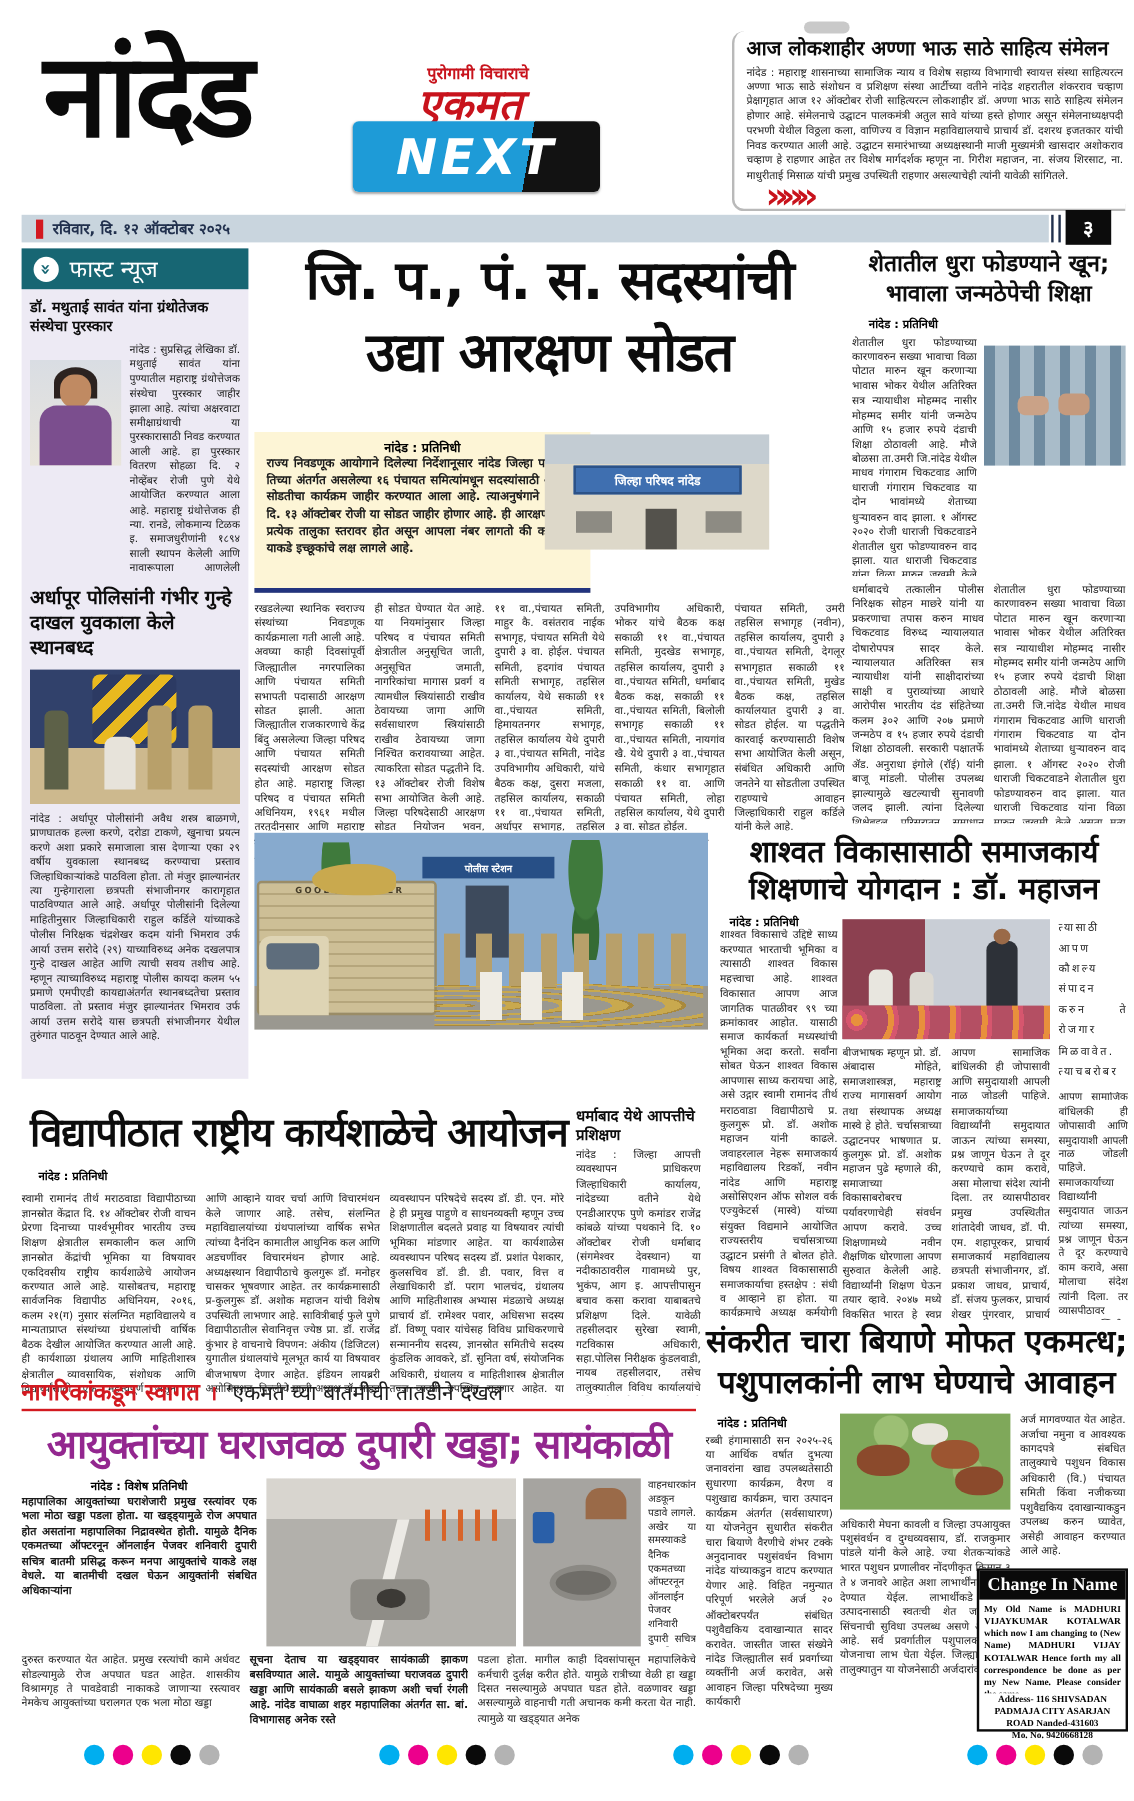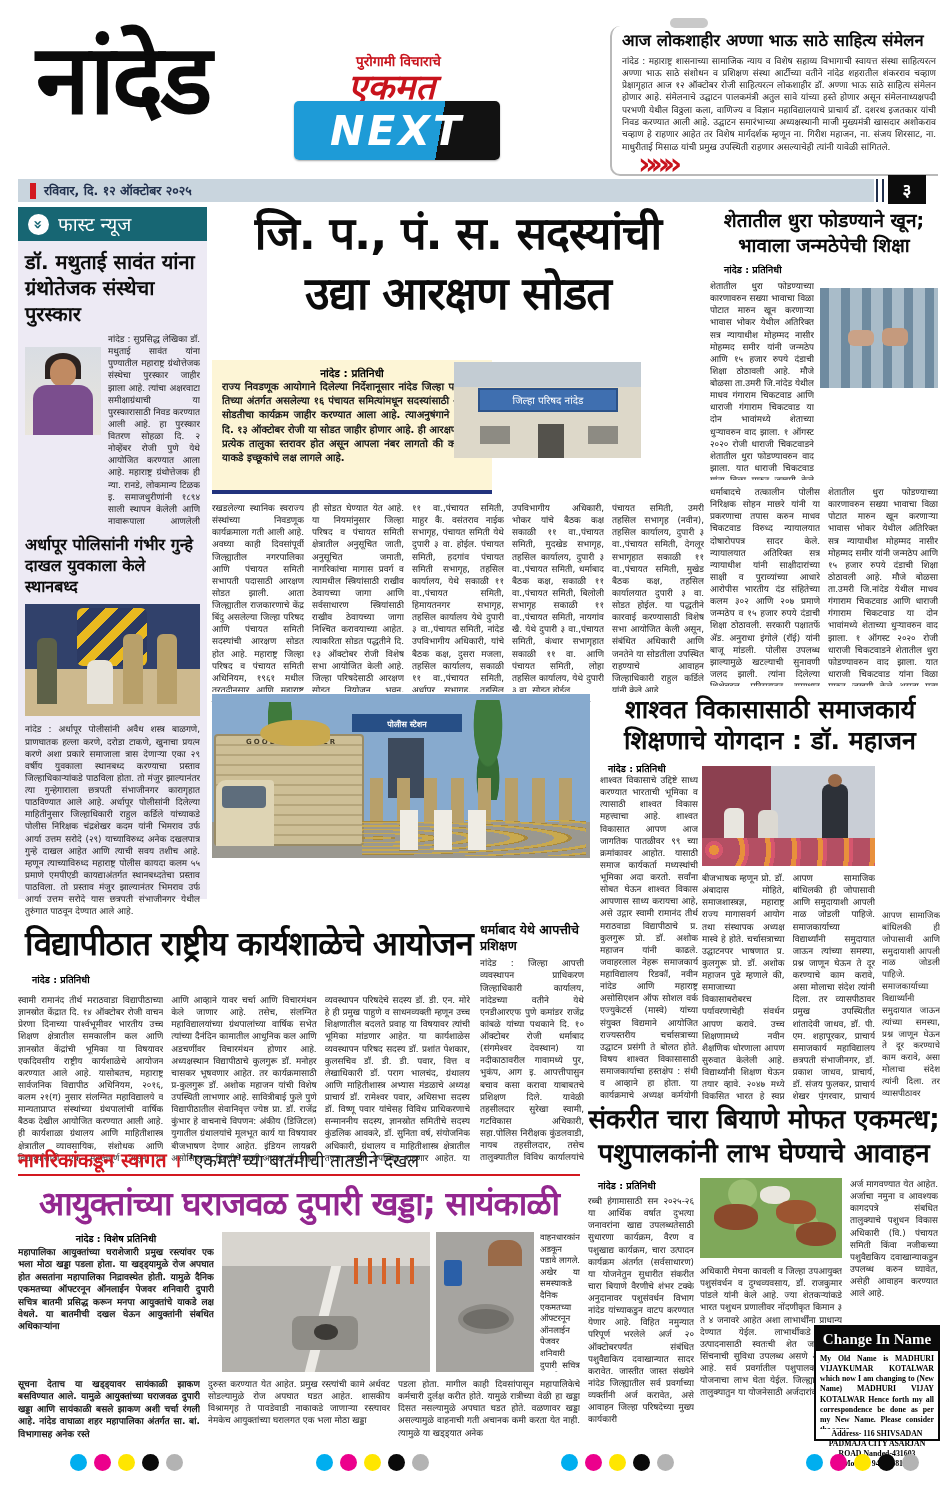--- a/index.html
+++ b/index.html
@@ -48,21 +48,21 @@
   <div class="abs" style="left:876px;top:179px;width:8px;height:23px;border-left:2px solid #21304d;border-right:2px solid #21304d"></div>
   <div class="abs" style="left:888px;top:175px;width:38px;height:29px;background:#0c0c0c;color:#fff;display:flex;align-items:center;justify-content:center;font-weight:bold;font-size:17px">३</div>
 
   <div class="abs" style="left:18px;top:207px;width:189px;height:692px;background:#edeaf4;padding:0 7px">
     <div style="margin:0 -7px;height:34px;background:#176673;display:flex;align-items:center;gap:9px;padding-left:10px">
       <span style="width:21px;height:21px;border-radius:50%;background:#fff;color:#176673;display:flex;align-items:center;justify-content:center;font-weight:bold;font-size:15px;transform:rotate(90deg)">»</span>
       <span style="color:#fff;font-weight:normal;font-size:19px">फास्ट न्यूज</span>
     </div>
 
     <div style="padding-top:8px">
-      <div class="hl" style="font-size:20px;line-height:1.3">डॉ. मथुताई सावंत यांना ग्रंथोतेजक संस्थेचा पुरस्कार</div>
+      <div class="hl" style="font-size:12px;line-height:1.3">डॉ. मथुताई सावंत यांना ग्रंथोतेजक संस्थेचा पुरस्कार</div>
       <div style="margin-top:6px;overflow:hidden;height:192px">
         <div class="ph" style="position:relative;float:left;width:76px;height:88px;margin:14px 7px 3px 0;background:linear-gradient(#d9dde3,#e9e5dc)">
           <div class="abs" style="left:20px;top:6px;width:36px;height:26px;background:#2c2320;border-radius:50% 50% 0 0"></div>
           <div class="abs" style="left:25px;top:12px;width:26px;height:28px;background:#c08a62;border-radius:45%"></div>
           <div class="abs" style="left:8px;top:38px;width:60px;height:50px;background:#7b4e8e;border-radius:14px 14px 0 0"></div>
         </div>
         <div class="bt j" style="font-size:8.8px">नांदेड : सुप्रसिद्ध लेखिका डॉ. मथुताई सावंत यांना पुण्यातील महाराष्ट्र ग्रंथोत्तेजक संस्थेचा पुरस्कार जाहीर झाला आहे. त्यांचा अक्षरवाटा समीक्षाग्रंथाची या पुरस्कारासाठी निवड करण्यात आली आहे. हा पुरस्कार वितरण सोहळा दि. २ नोव्हेंबर रोजी पुणे येथे आयोजित करण्यात आला आहे. महाराष्ट्र ग्रंथोत्तेजक ही न्या. रानडे, लोकमान्य टिळक इ. समाजधुरीणांनी १८९४ साली स्थापन केलेली आणि नावारूपाला आणलेली ध्येयवादी संस्था आहे. पूर्वी ह्या संस्थेचे नाव डेक्कन व्हर्नाक्युलर ट्रान्सलेशन सोसायटी असे होते. १३१ वर्षांची उज्ज्वल परंपरा लाभलेल्या ह्या संस्थेचा पुरस्कार अतिशय प्रतिष्ठेचा मानला जातो. ही संस्था फक्त संशोधनपर आणि वैचारिक ग्रंथांनाच पुरस्कार देऊन गौरविते.</div>
       </div>
     </div>
 
@@ -83,21 +83,21 @@
     <div class="hl center" style="font-size:45px;line-height:1.35;letter-spacing:-1px">जि. प., पं. स. सदस्यांची</div>
     <div class="hl center" style="font-size:45px;line-height:1.3;letter-spacing:-1px">उद्या आरक्षण सोडत</div>
 
     <div class="abs" style="left:0;top:156px;width:280px;height:134px;background:#fdf5d6;border-bottom:4px solid #22337e;padding:6px 10px 4px">
       <div class="center" style="font-weight:bold;font-size:10.5px">नांदेड : प्रतिनिधी</div>
       <div class="bt j btb" style="font-size:10px;line-height:1.42;height:106px">राज्य निवडणूक आयोगाने दिलेल्या निर्देशानूसार नांदेड जिल्हा परिषद व तिच्या अंतर्गत असलेल्या १६ पंचायत समित्यांमधून सदस्यांसाठी आरक्षण सोडतीचा कार्यक्रम जाहीर करण्यात आला आहे. त्याअनुषंगाने सोमवार दि. १३ ऑक्टोबर रोजी या सोडत जाहीर होणार आहे. ही आरक्षण सोडत प्रत्येक तालुका स्तरावर होत असून आपला नंबर लागतो की कट होतो याकडे इच्छूकांचे लक्ष लागले आहे.</div>
     </div>
 
     <div class="ph" style="left:242px;top:158px;width:187px;height:96px;background:linear-gradient(#c3ccd3 0 26%,#ddd8c9 26%)">
       <div class="abs" style="left:24px;top:26px;width:140px;height:24px;background:#3f6fb0;border:2px solid #2c5288;display:flex;align-items:center;justify-content:center">
-        <span style="color:#fff;font-weight:normal;font-size:10px">जिल्हा परिषद नांदेड</span>
+        <span style="color:#fff;font-weight:bold;font-size:10px">जिल्हा परिषद नांदेड</span>
       </div>
       <div class="abs" style="left:84px;top:62px;width:26px;height:34px;background:#54524c"></div>
       <div class="abs" style="left:26px;top:64px;width:30px;height:18px;background:#8d8b83"></div>
       <div class="abs" style="left:134px;top:64px;width:30px;height:18px;background:#8d8b83"></div>
     </div>
 
     <div class="cols abs" style="left:0;top:298px;width:492px;height:190px">
       <div class="col bt j">रखडलेल्या स्थानिक स्वराज्य संस्थांच्या निवडणूक कार्यक्रमाला गती आली आहे. अवघ्या काही दिवसांपूर्वी जिल्ह्यातील नगरपालिका आणि पंचायत समिती सभापती पदासाठी आरक्षण सोडत झाली. आता जिल्ह्यातील राजकारणाचे केंद्र बिंदु असलेल्या जिल्हा परिषद आणि पंचायत समिती सदस्यांची आरक्षण सोडत होत आहे. महाराष्ट्र जिल्हा परिषद व पंचायत समिती अधिनियम, १९६१ मधील तरतुदीनुसार आणि महाराष्ट्र जिल्हा परिषद व पंचायत समिती जागांच्या आरक्षणाची पद्धत व चक्रानुक्रम नियम, २०२५ नुसार</div>
       <div class="col bt j">ही सोडत घेण्यात येत आहे. या नियमांनुसार जिल्हा परिषद व पंचायत समिती क्षेत्रातील अनुसूचित जाती, अनुसूचित जमाती, नागरिकांचा मागास प्रवर्ग व त्यामधील स्त्रियांसाठी राखीव ठेवायच्या जागा आणि सर्वसाधारण स्त्रियांसाठी राखीव ठेवायच्या जागा निश्चित करावयाच्या आहेत. त्याकरिता सोडत पद्धतीने दि. १३ ऑक्टोबर रोजी विशेष सभा आयोजित केली आहे. जिल्हा परिषदेसाठी आरक्षण सोडत नियोजन भवन, जिल्हाधिकारी कार्यालय परिसर, येथे सकाळी ११ वा. होईल. तर पंचायत समिती, किनवट सभागृह, तहसिल कार्यालय</div>
       <div class="col bt j">११ वा.,पंचायत समिती, माहुर कै. वसंतराव नाईक सभागृह, पंचायत समिती येथे दुपारी ३ वा. होईल. पंचायत समिती, हदगांव पंचायत समिती सभागृह, तहसिल कार्यालय, येथे सकाळी ११ वा.,पंचायत समिती, हिमायतनगर सभागृह, तहसिल कार्यालय येथे दुपारी ३ वा.,पंचायत समिती, नांदेड उपविभागीय अधिकारी, यांचे बैठक कक्ष, दुसरा मजला, तहसिल कार्यालय, सकाळी ११ वा.,पंचायत समिती, अर्धापूर सभागृह, तहसिल कार्यालय, दुपारी ३ वा. तर पंचायत समिती, भोकर</div>
@@ -147,20 +147,21 @@
     <div class="hl center" style="font-size:25px;line-height:1.25">शिक्षणाचे योगदान : डॉ. महाजन</div>
     <div style="font-weight:bold;font-size:9.5px;margin:5px 0 2px 8px">नांदेड : प्रतिनिधी</div>
     <div class="bt j" style="position:absolute;left:0;top:80px;width:98px;height:326px">शाश्वत विकासाचे उद्दिष्टे साध्य करण्यात भारताची भूमिका व त्यासाठी शाश्वत विकास महत्त्वाचा आहे. शाश्वत विकासात आपण आज जागतिक पातळीवर ९९ च्या क्रमांकावर आहोत. यासाठी समाज कार्यकर्ता मध्यस्थांची भूमिका अदा करतो. सर्वांना सोबत घेऊन शाश्वत विकास आपणास साध्य करायचा आहे, असे उद्गार स्वामी रामानंद तीर्थ मराठवाडा विद्यापीठाचे प्र. कुलगुरू प्रो. डॉ. अशोक महाजन यांनी काढले. जवाहरलाल नेहरू समाजकार्य महाविद्यालय रिडकॉ, नवीन नांदेड आणि महाराष्ट्र असोसिएशन ऑफ सोशल वर्क एज्युकेटर्स (मास्वे) यांच्या संयुक्त विद्यमाने आयोजित राज्यस्तरीय चर्चासत्राच्या उद्घाटन प्रसंगी ते बोलत होते. विषय शाश्वत विकासासाठी समाजकार्याचा हस्तक्षेप : संधी व आव्हाने हा होता. या कार्यक्रमाचे अध्यक्ष कर्मयोगी डॉ. नानासाहेब जाधव होते.</div>
     <div class="ph" style="left:102px;top:72px;width:173px;height:100px;background:linear-gradient(90deg,#8c4050 0 40%,#c9ced6 40%)">
       <div class="abs" style="left:120px;top:18px;width:26px;height:56px;background:#2d3138;border-radius:8px 8px 0 0"></div>
       <div class="abs" style="left:126px;top:8px;width:14px;height:13px;background:#9a6a48;border-radius:50%"></div>
       <div class="abs" style="left:22px;top:42px;width:20px;height:30px;background:#e8e6df;border-radius:6px 6px 0 0"></div>
       <div class="abs" style="left:56px;top:44px;width:20px;height:28px;background:#dcd9d2;border-radius:6px 6px 0 0"></div>
       <div class="abs" style="left:0;top:72px;width:173px;height:28px;background:repeating-radial-gradient(circle at 12px 12px,#e8903c 0 5px,#d6566e 5px 9px,#b44f63 9px 26px)"></div>
     </div>
+    <div class="bt j" style="position:absolute;left:282px;top:72px;width:58px;height:140px;letter-spacing:2px;line-height:1.9;font-size:9px">त्यासाठी आपण कौशल्य संपादन करुन ते रोजगार मिळवावेत. त्याचबरोबर</div>
     <div class="bt j" style="position:absolute;left:282px;top:216px;width:58px;height:190px;font-size:8.6px">आपण सामाजिक बांधिलकी ही जोपासावी आणि समुदायाशी आपली नाळ जोडली पाहिजे. समाजकार्याच्या विद्यार्थ्यांनी समुदायात जाऊन त्यांच्या समस्या, प्रश्न जाणून घेऊन ते दूर करण्याचे काम करावे, असा मोलाचा संदेश त्यांनी दिला. तर व्यासपीठावर प्रमुख उपस्थितीत शांतादेवी जाधव, डॉ. पी. एम. शहापूरकर, प्राचार्य समाजकार्य महाविद्यालय छत्रपती संभाजीनगर, डॉ. प्रकाश जाधव, प्राचार्य, डॉ. संजय फुलकर, प्राचार्य शेखर पुंगरवार, प्राचार्य एन.जी. पाटील, डॉ. अंबादास कर्डिले यांची उपस्थिती होती. प्रास्ताविक प्राचार्य डॉ. एन.जी. पाटील यांनी तर संयोजन डॉ. अंबादास कर्डिले यांनी केले.</div>
     <div class="cols abs" style="left:102px;top:178px;width:173px;height:228px">
       <div class="col bt j">बीजभाषक म्हणून प्रो. डॉ. अंबादास मोहिते, समाजशास्त्रज्ञ, महाराष्ट्र राज्य मागासवर्ग आयोग तथा संस्थापक अध्यक्ष मास्वे हे होते. चर्चासत्राच्या उद्घाटनपर भाषणात प्र. कुलगुरू प्रो. डॉ. अशोक महाजन पुढे म्हणाले की, समाजाच्या विकासाबरोबरच पर्यावरणाचेही संवर्धन आपण करावे. उच्च शिक्षणामध्ये नवीन शैक्षणिक धोरणाला आपण सुरुवात केलेली आहे. विद्यार्थ्यांनी शिक्षण घेऊन तयार व्हावे. २०४७ मध्ये विकसित भारत हे स्वप्न पूर्ण करण्यासाठी आपण त्यामध्ये आपले महत्त्वाचे योगदान द्यावे. शाश्वत विकास साध्य करण्यात समाजकार्याचे योगदान मोलाचे आहे. कौशल्यावर आधारित रोजगार या जगात खूप आहेत,</div>
       <div class="col bt j">आपण सामाजिक बांधिलकी ही जोपासावी आणि समुदायाशी आपली नाळ जोडली पाहिजे. समाजकार्याच्या विद्यार्थ्यांनी समुदायात जाऊन त्यांच्या समस्या, प्रश्न जाणून घेऊन ते दूर करण्याचे काम करावे, असा मोलाचा संदेश त्यांनी दिला. तर व्यासपीठावर प्रमुख उपस्थितीत शांतादेवी जाधव, डॉ. पी. एम. शहापूरकर, प्राचार्य समाजकार्य महाविद्यालय छत्रपती संभाजीनगर, डॉ. प्रकाश जाधव, प्राचार्य, डॉ. संजय फुलकर, प्राचार्य शेखर पुंगरवार, प्राचार्य एन.जी. पाटील, डॉ. अंबादास कर्डिले यांची उपस्थिती होती. प्रास्ताविक प्राचार्य डॉ. एन.जी. पाटील यांनी तर संयोजन डॉ. अंबादास कर्डिले यांनी केले.</div>
     </div>
   </div>
 
   <div class="abs" style="left:18px;top:920px;width:566px;height:246px">
     <div class="hl" style="font-size:33px;letter-spacing:-1px;width:462px;text-align:center">विद्यापीठात राष्ट्रीय कार्यशाळेचे आयोजन</div>
     <div style="font-weight:bold;font-size:9.5px;margin:8px 0 1px 14px">नांदेड : प्रतिनिधी</div>
@@ -192,41 +193,41 @@
       <div class="abs" style="left:70px;top:84px;width:66px;height:34px;background:#8e8c86;border-radius:8px"></div>
       <div class="abs" style="left:92px;top:92px;width:24px;height:16px;background:#3c3a36;border-radius:50%"></div>
     </div>
     <div class="ph" style="left:418px;top:52px;width:98px;height:140px;background:#a6a4a0">
       <div class="abs" style="left:8px;top:28px;width:18px;height:26px;background:#2a5fa8;border-radius:3px"></div>
       <div class="abs" style="left:52px;top:8px;width:34px;height:26px;background:#9a6a48;border-radius:12px 12px 0 0"></div>
       <div class="abs" style="left:22px;top:72px;width:56px;height:30px;background:#6f6d68;border:5px solid #8b8984;border-radius:50%"></div>
     </div>
     <div class="bt j" style="position:absolute;left:522px;top:52px;width:40px;height:140px;font-size:8.4px">वाहनधारकांना अडकून पडावे लागले. अखेर या समस्याकडे दैनिक एकमतच्या ऑफ्टरनून ऑनलाईन पेजवर शनिवारी दुपारी सचित्र बातमी प्रसिद्ध करून मनपा आयुक्तांचे याकडे लक्ष वेधले. या बातमीची दखल घेऊन आयुक्त डॉ. महेशकुमार डोईफोडे यांनी संबंधित</div>
     <div class="cols abs" style="left:0;top:198px;width:562px;height:106px">
+      <div class="col bt j">दुरुस्त करण्यात येत आहेत. प्रमुख रस्त्यांची कामे अर्धवट सोडल्यामुळे रोज अपघात घडत आहेत. शासकीय विश्रामगृह ते पावडेवाडी नाकाकडे जाणाऱ्या रस्त्यावर नेमकेच आयुक्तांच्या घरालगत एक भला मोठा खड्डा</div>
       <div class="col bt j btb" style="font-size:9px">सूचना देताच या खड्ड्यावर सायंकाळी झाकण बसविण्यात आले. यामुळे आयुक्तांच्या घराजवळ दुपारी खड्डा आणि सायंकाळी बसले झाकण अशी चर्चा रंगली आहे. नांदेड वाघाळा शहर महापालिका अंतर्गत सा. बां. विभागासह अनेक रस्ते</div>
-      <div class="col bt j">दुरुस्त करण्यात येत आहेत. प्रमुख रस्त्यांची कामे अर्धवट सोडल्यामुळे रोज अपघात घडत आहेत. शासकीय विश्रामगृह ते पावडेवाडी नाकाकडे जाणाऱ्या रस्त्यावर नेमकेच आयुक्तांच्या घरालगत एक भला मोठा खड्डा</div>
       <div class="col bt j">पडला होता. मागील काही दिवसांपासून महापालिकेचे कर्मचारी दुर्लक्ष करीत होते. यामुळे रात्रीच्या वेळी हा खड्डा दिसत नसल्यामुळे अपघात घडत होते. वळणावर खड्डा असल्यामुळे वाहनाची गती अचानक कमी करता येत नाही. त्यामुळे या खड्ड्यात अनेक</div>
     </div>
   </div>
 
   <div class="abs" style="left:588px;top:1103px;width:352px;height:390px">
     <div class="hl center" style="font-size:26px;line-height:1.3">संकरीत चारा बियाणे मोफत एकमत्ध;</div>
     <div class="hl center" style="font-size:26px;line-height:1.3">पशुपालकांनी लाभ घेण्याचे आवाहन</div>
     <div style="font-weight:bold;font-size:9.5px;margin:8px 0 0 10px">नांदेड : प्रतिनिधी</div>
     <div class="bt j" style="position:absolute;left:0;top:92px;width:106px;height:296px">रब्बी हंगामासाठी सन २०२५-२६ या आर्थिक वर्षात दुभत्या जनावरांना खाद्य उपलब्धतेसाठी सुधारणा कार्यक्रम, वैरण व पशुखाद्य कार्यक्रम, चारा उत्पादन कार्यक्रम अंतर्गत (सर्वसाधारण) या योजनेतुन सुधारीत संकरीत चारा बियाणे वैरणीचे शंभर टक्के अनुदानावर पशुसंवर्धन विभाग नांदेड यांच्याकडुन वाटप करण्यात येणार आहे. विहित नमुन्यात परिपूर्ण भरलेले अर्ज २० ऑक्टोबरपर्यंत संबंधित पशुवैद्यकिय दवाखान्यात सादर करावेत. जास्तीत जास्त संख्येने नांदेड जिल्ह्यातील सर्व प्रवर्गाच्या व्यक्तींनी अर्ज करावेत, असे आवाहन जिल्हा परिषदेच्या मुख्य कार्यकारी</div>
     <div class="ph" style="left:112px;top:75px;width:142px;height:80px;background:radial-gradient(circle at 30% 20%,#9cbf74 0 14px,transparent 15px),radial-gradient(circle at 75% 60%,#96b96e 0 12px,transparent 13px),#7fa85a">
       <div class="abs" style="left:60px;top:8px;width:30px;height:18px;background:#e9e6dd;border-radius:45%"></div>
       <div class="abs" style="left:14px;top:26px;width:44px;height:26px;background:#8b4a2c;border-radius:45%"></div>
       <div class="abs" style="left:76px;top:22px;width:40px;height:24px;background:#9c5531;border-radius:45%"></div>
       <div class="abs" style="left:96px;top:44px;width:40px;height:24px;background:#8b4a2c;border-radius:45%"></div>
     </div>
     <div class="bt j" style="position:absolute;left:262px;top:75px;width:88px;height:142px">अर्ज मागवण्यात येत आहेत. अर्जाचा नमुना व आवश्यक कागदपत्रे संबधित तालुक्याचे पशुधन विकास अधिकारी (वि.) पंचायत समिती किंवा नजीकच्या पशुवैद्यकिय दवाखान्याकडुन उपलब्ध करुन घ्यावेत, असेही आवाहन करण्यात आले आहे.</div>
     <div class="bt j" style="position:absolute;left:112px;top:162px;width:142px;height:226px">अधिकारी मेघना कावली व जिल्हा उपआयुक्त पशुसंवर्धन व दुग्धव्यवसाय, डॉ. राजकुमार पांडले यांनी केले आहे. ज्या शेतकऱ्यांकडे भारत पशुधन प्रणालीवर नोंदणीकृत किमान ३ ते ४ जनावरे आहेत अशा लाभार्थींना प्राधान्य देण्यात येईल. लाभार्थीकडे चारा उत्पादनासाठी स्वतःची शेत जमीन व सिंचनाची सुविधा उपलब्ध असणे आवश्यक आहे. सर्व प्रवर्गातील पशुपालकांना या योजनाचा लाभ घेता येईल. जिल्ह्यातील १६ तालुक्यातुन या योजनेसाठी अर्जदारांकडून</div>
 
-    <div class="abs serif" style="left:226px;top:222px;width:126px;height:116px;border:2px solid #0a0a0a;background:#fff">
+    <div class="abs serif" style="left:226px;top:204px;width:126px;height:136px;border:2px solid #0a0a0a;background:#fff">
       <div style="background:#0a0a0a;color:#fff;font-weight:bold;font-size:15px;text-align:center;height:24px;line-height:24px">Change In Name</div>
       <div class="j" style="font-size:7.8px;font-weight:bold;line-height:1.3;padding:3px 4px 0;height:78px;overflow:hidden">My Old Name is MADHURI VIJAYKUMAR KOTALWAR which now I am changing to (New Name) MADHURI VIJAY KOTALWAR Hence forth my all correspondence be done as per my New Name. Please consider the same.</div>
       <div class="center" style="font-size:7.8px;font-weight:bold;line-height:1.3;padding:0 3px">Address- 116 SHIVSADAN PADMAJA CITY ASARJAN ROAD Nanded-431603</div>
       <div class="center" style="font-size:7.8px;font-weight:bold">Mo. No. 9420668128</div>
     </div>
   </div>
 
   <div class="dotrow" style="left:70px"><span class="dot" style="background: rgb(0, 174, 239);"></span><span class="dot" style="background: rgb(236, 0, 140);"></span><span class="dot" style="background: rgb(255, 230, 0);"></span><span class="dot" style="background: rgb(10, 10, 10);"></span><span class="dot" style="background: rgb(179, 179, 179);"></span></div>
   <div class="dotrow" style="left:316px"><span class="dot" style="background: rgb(0, 174, 239);"></span><span class="dot" style="background: rgb(236, 0, 140);"></span><span class="dot" style="background: rgb(255, 230, 0);"></span><span class="dot" style="background: rgb(10, 10, 10);"></span><span class="dot" style="background: rgb(179, 179, 179);"></span></div>
   <div class="dotrow" style="left:561px"><span class="dot" style="background: rgb(0, 174, 239);"></span><span class="dot" style="background: rgb(236, 0, 140);"></span><span class="dot" style="background: rgb(255, 230, 0);"></span><span class="dot" style="background: rgb(10, 10, 10);"></span><span class="dot" style="background: rgb(179, 179, 179);"></span></div>

